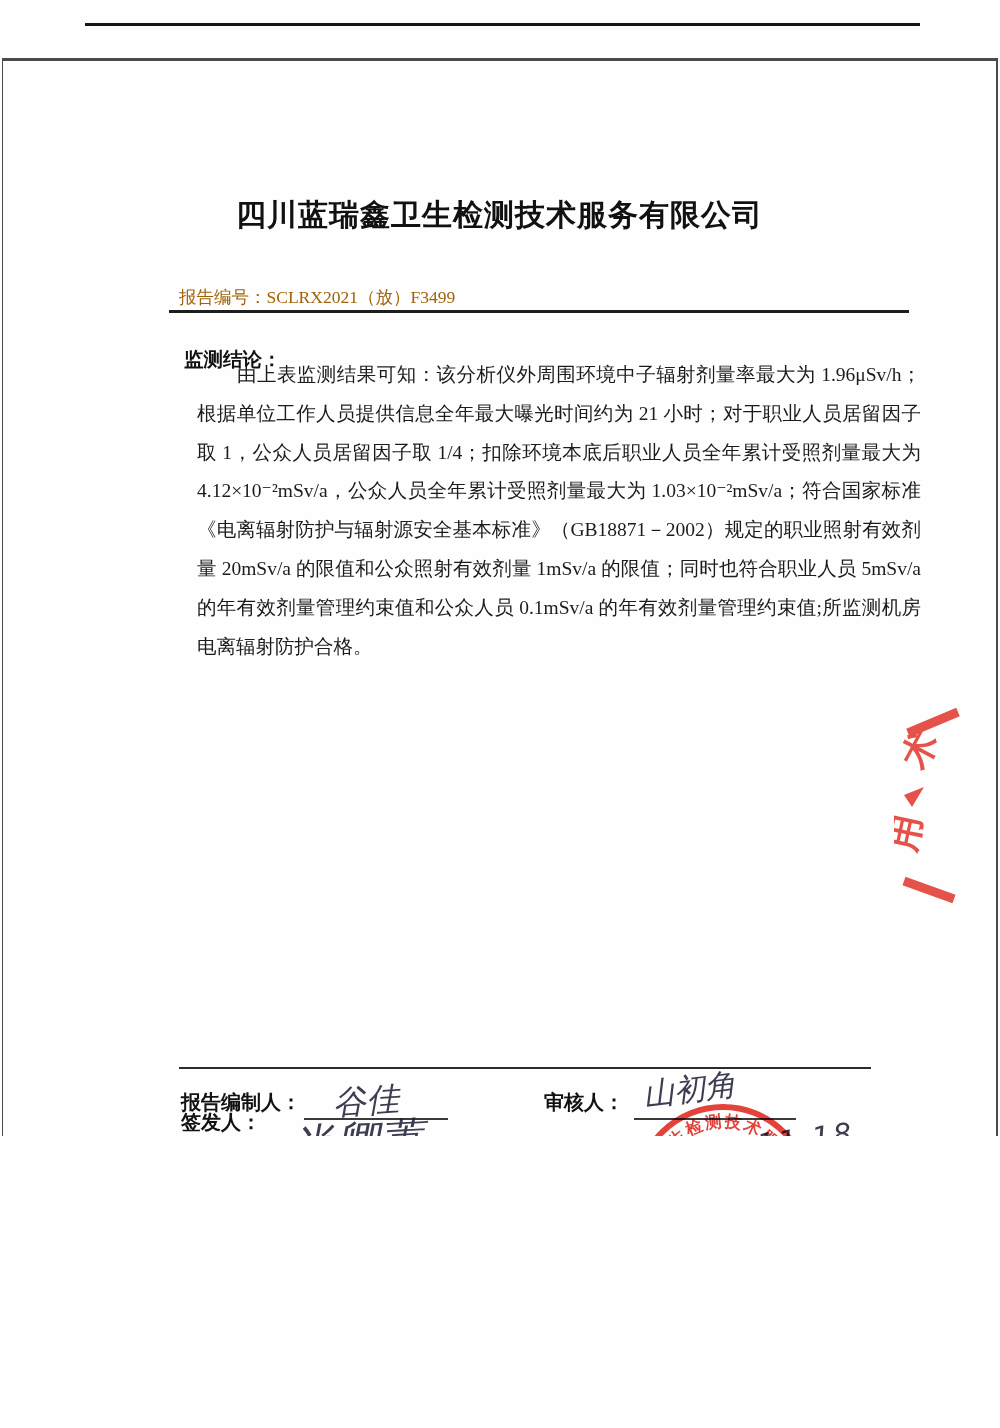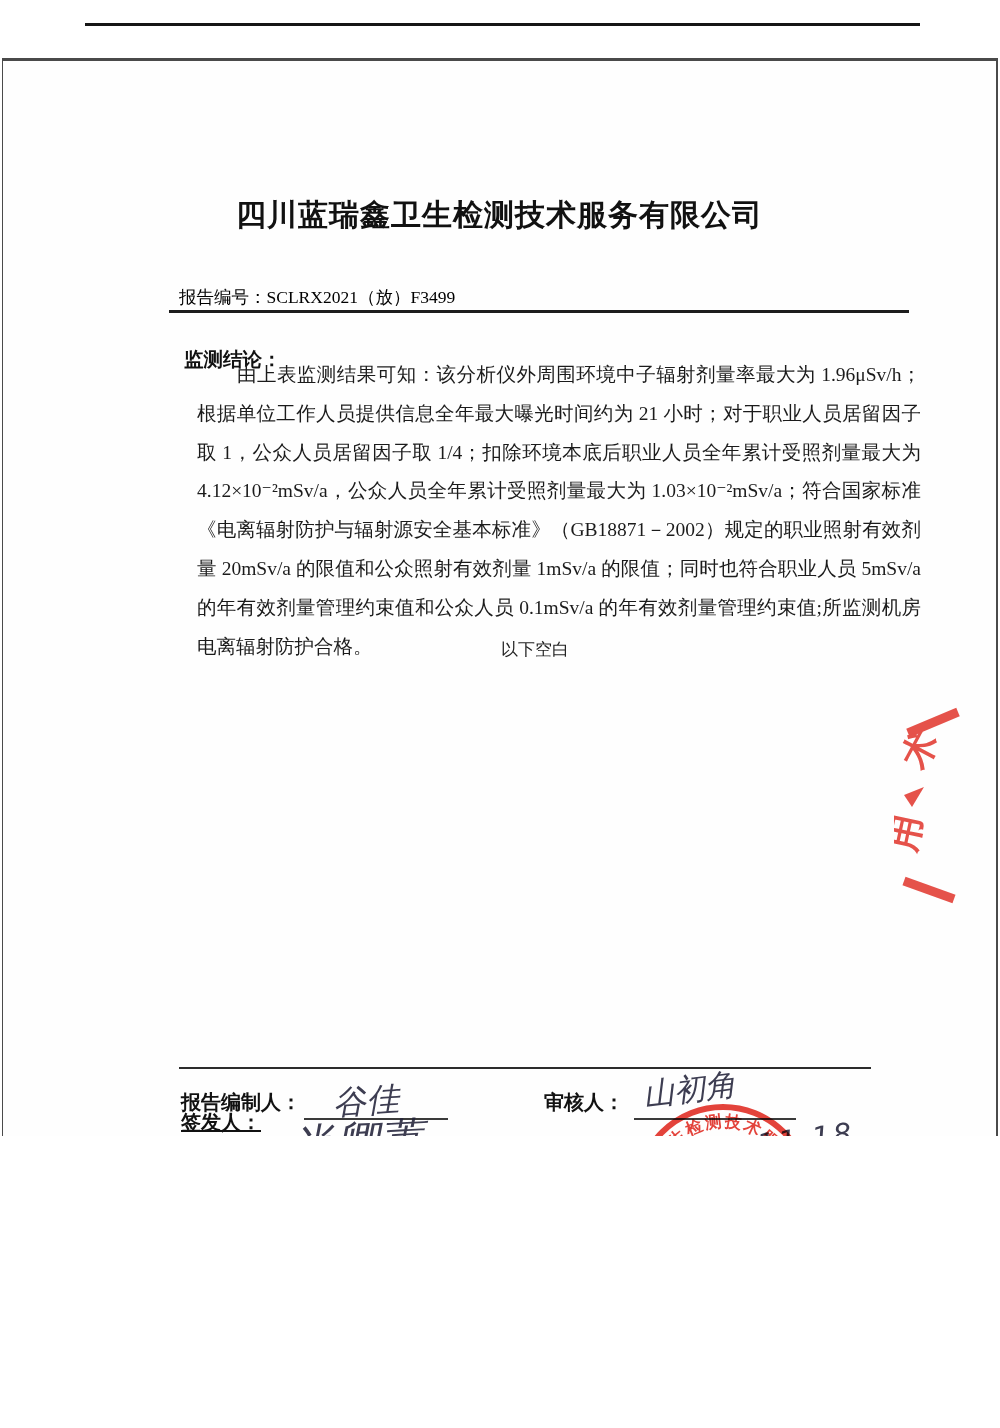--- a/index.html
+++ b/index.html
@@ -15,21 +15,21 @@
   .company-title{
     position:absolute;left:0;top:134px;width:100%;text-align:center;
     font-family:"Liberation Sans","DejaVu Sans",sans-serif;font-weight:bold;
     font-size:30px;letter-spacing:1px;color:#111;
   }
   .report-title{
     position:absolute;left:0;top:181px;width:100%;text-align:center;
     font-family:"Liberation Sans","DejaVu Sans",sans-serif;font-weight:bold;
     font-size:28px;word-spacing:20px;letter-spacing:6px;color:#111;
   }
-  .report-no{position:absolute;left:176px;top:224px;font-size:17.5px;color:#000000;}
+  .report-no{position:absolute;left:176px;top:224px;font-size:17.5px;color:#a16207;}
   .rule-full{position:absolute;left:166px;top:249px;width:740px;height:2.5px;background:#1d1d1d;}
   .concl-head{
     position:absolute;left:181px;top:261px;
     font-family:"Liberation Sans","DejaVu Sans",sans-serif;font-weight:bold;font-size:19.5px;color:#111;margin-top:24px;
   }
   .body-text{
     position:absolute;left:182px;top:283px;width:724px;margin:12px;
     font-size:19.5px;line-height:38.8px;text-align:justify;text-indent:2.05em;color:#1b1b1b;
   }
   .blank-note{position:absolute;left:182px;top:577px;width:700px;text-align:center;font-size:17px;color:#222;}
@@ -79,33 +79,32 @@
     <div class="company-title">四川蓝瑞鑫卫生检测技术服务有限公司</div>
 
     <div class="report-no">
       <span>报告编号：</span><span>SCLRX2021（放）F3499</span>
     </div>
 
     <div class="rule-full"></div>
 
     <div class="concl-head">监测结论：</div>
     <p class="body-text">由上表监测结果可知：该分析仪外周围环境中子辐射剂量率最大为 1.96μSv/h；根据单位工作人员提供信息全年最大曝光时间约为 21 小时；对于职业人员居留因子取 1，公众人员居留因子取 1/4；扣除环境本底后职业人员全年累计受照剂量最大为 4.12×10⁻²mSv/a，公众人员全年累计受照剂量最大为 1.03×10⁻²mSv/a；符合国家标准《电离辐射防护与辐射源安全基本标准》（GB18871－2002）规定的职业照射有效剂量 20mSv/a 的限值和公众照射有效剂量 1mSv/a 的限值；同时也符合职业人员 5mSv/a 的年有效剂量管理约束值和公众人员 0.1mSv/a 的年有效剂量管理约束值;所监测机房电离辐射防护合格。</p>
-    <div class="blank-note">以下空白</div>
 
     <div class="sig-rule"></div>
 
     <div class="sig-label" style="left:178px;top:1028px;">报告编制人：</div>
     <div class="underline" style="left:301px;top:1057px;width:144px;"></div>
     <div class="handwrite hw-preparer">谷佳</div>
 
     <div class="sig-label" style="left:541px;top:1028px;">审核人：</div>
     <div class="underline" style="left:631px;top:1057px;width:162px;"></div>
     <div class="handwrite hw-reviewer">山初角</div>
 
-    <div class="sig-label" style="left:178px;top:1048px;text-decoration:underline;">签发人：</div>
+    <div class="sig-label" style="left:178px;top:1048px;">签发人：</div>
     <div class="underline" style="left:259px;top:1110px;width:200px;"></div>
     <div class="handwrite hw-issuer">肖卿蕙</div>
 
     <div class="sig-label" style="left:541px;top:1088px;">签发日期：</div>
     <div class="underline" style="left:651px;top:1112px;width:184px;"></div>
     <div class="handwrite hw-date">2021.11.18.</div>
 
     <div class="sig-label" style="left:526px;top:1143px;">检测单位（章）：</div>
 
     <svg class="stamp-svg" width="200" height="200" viewBox="-100 -100 200 200">

